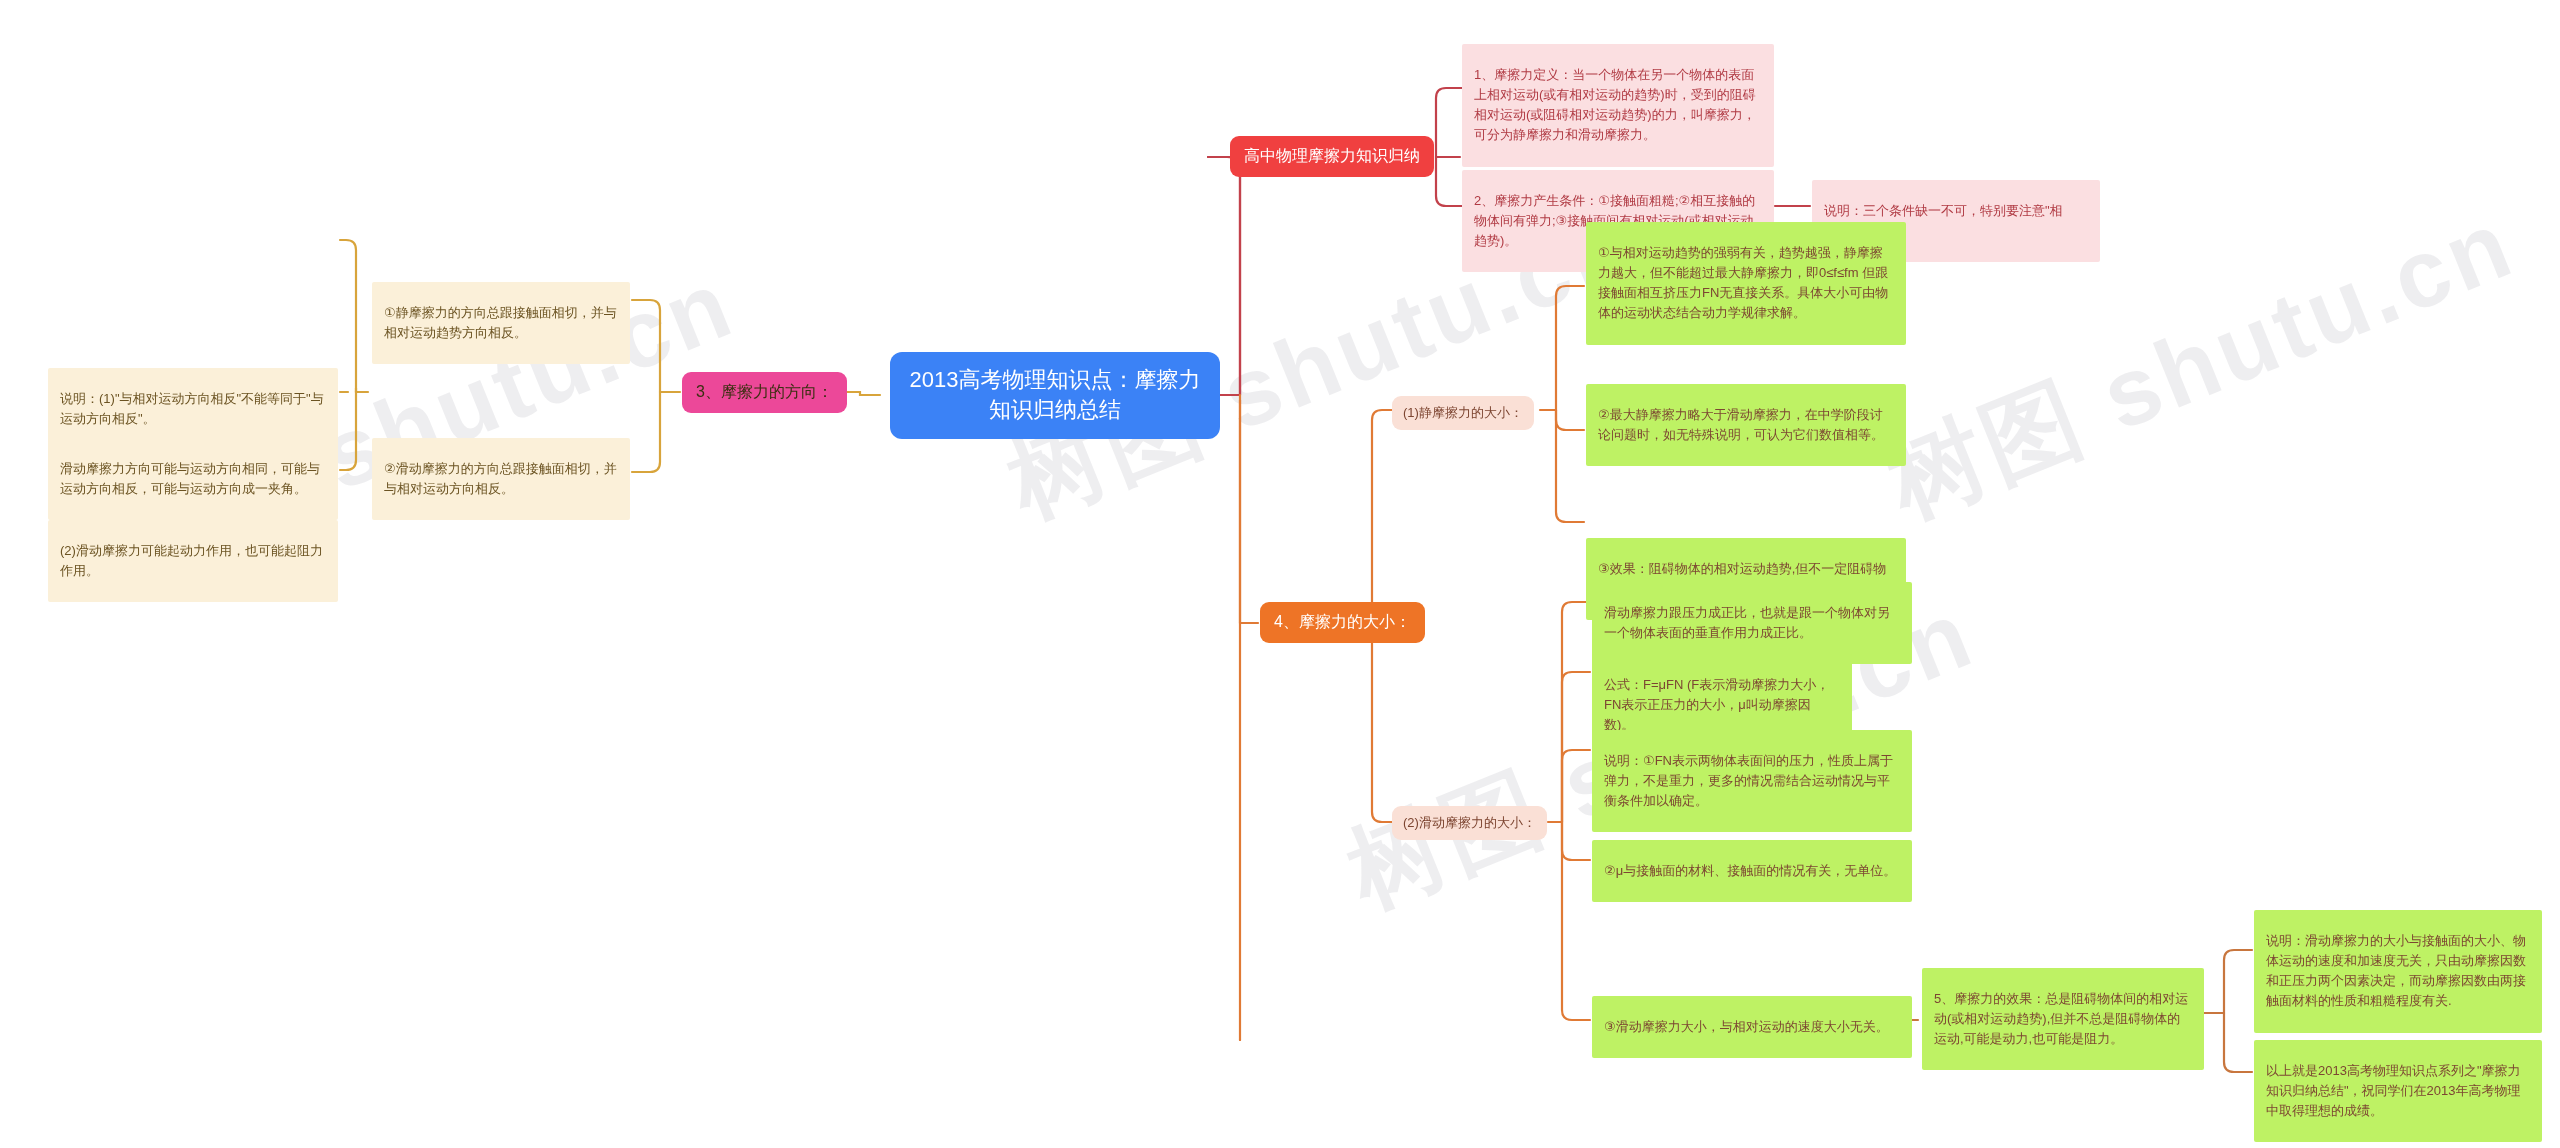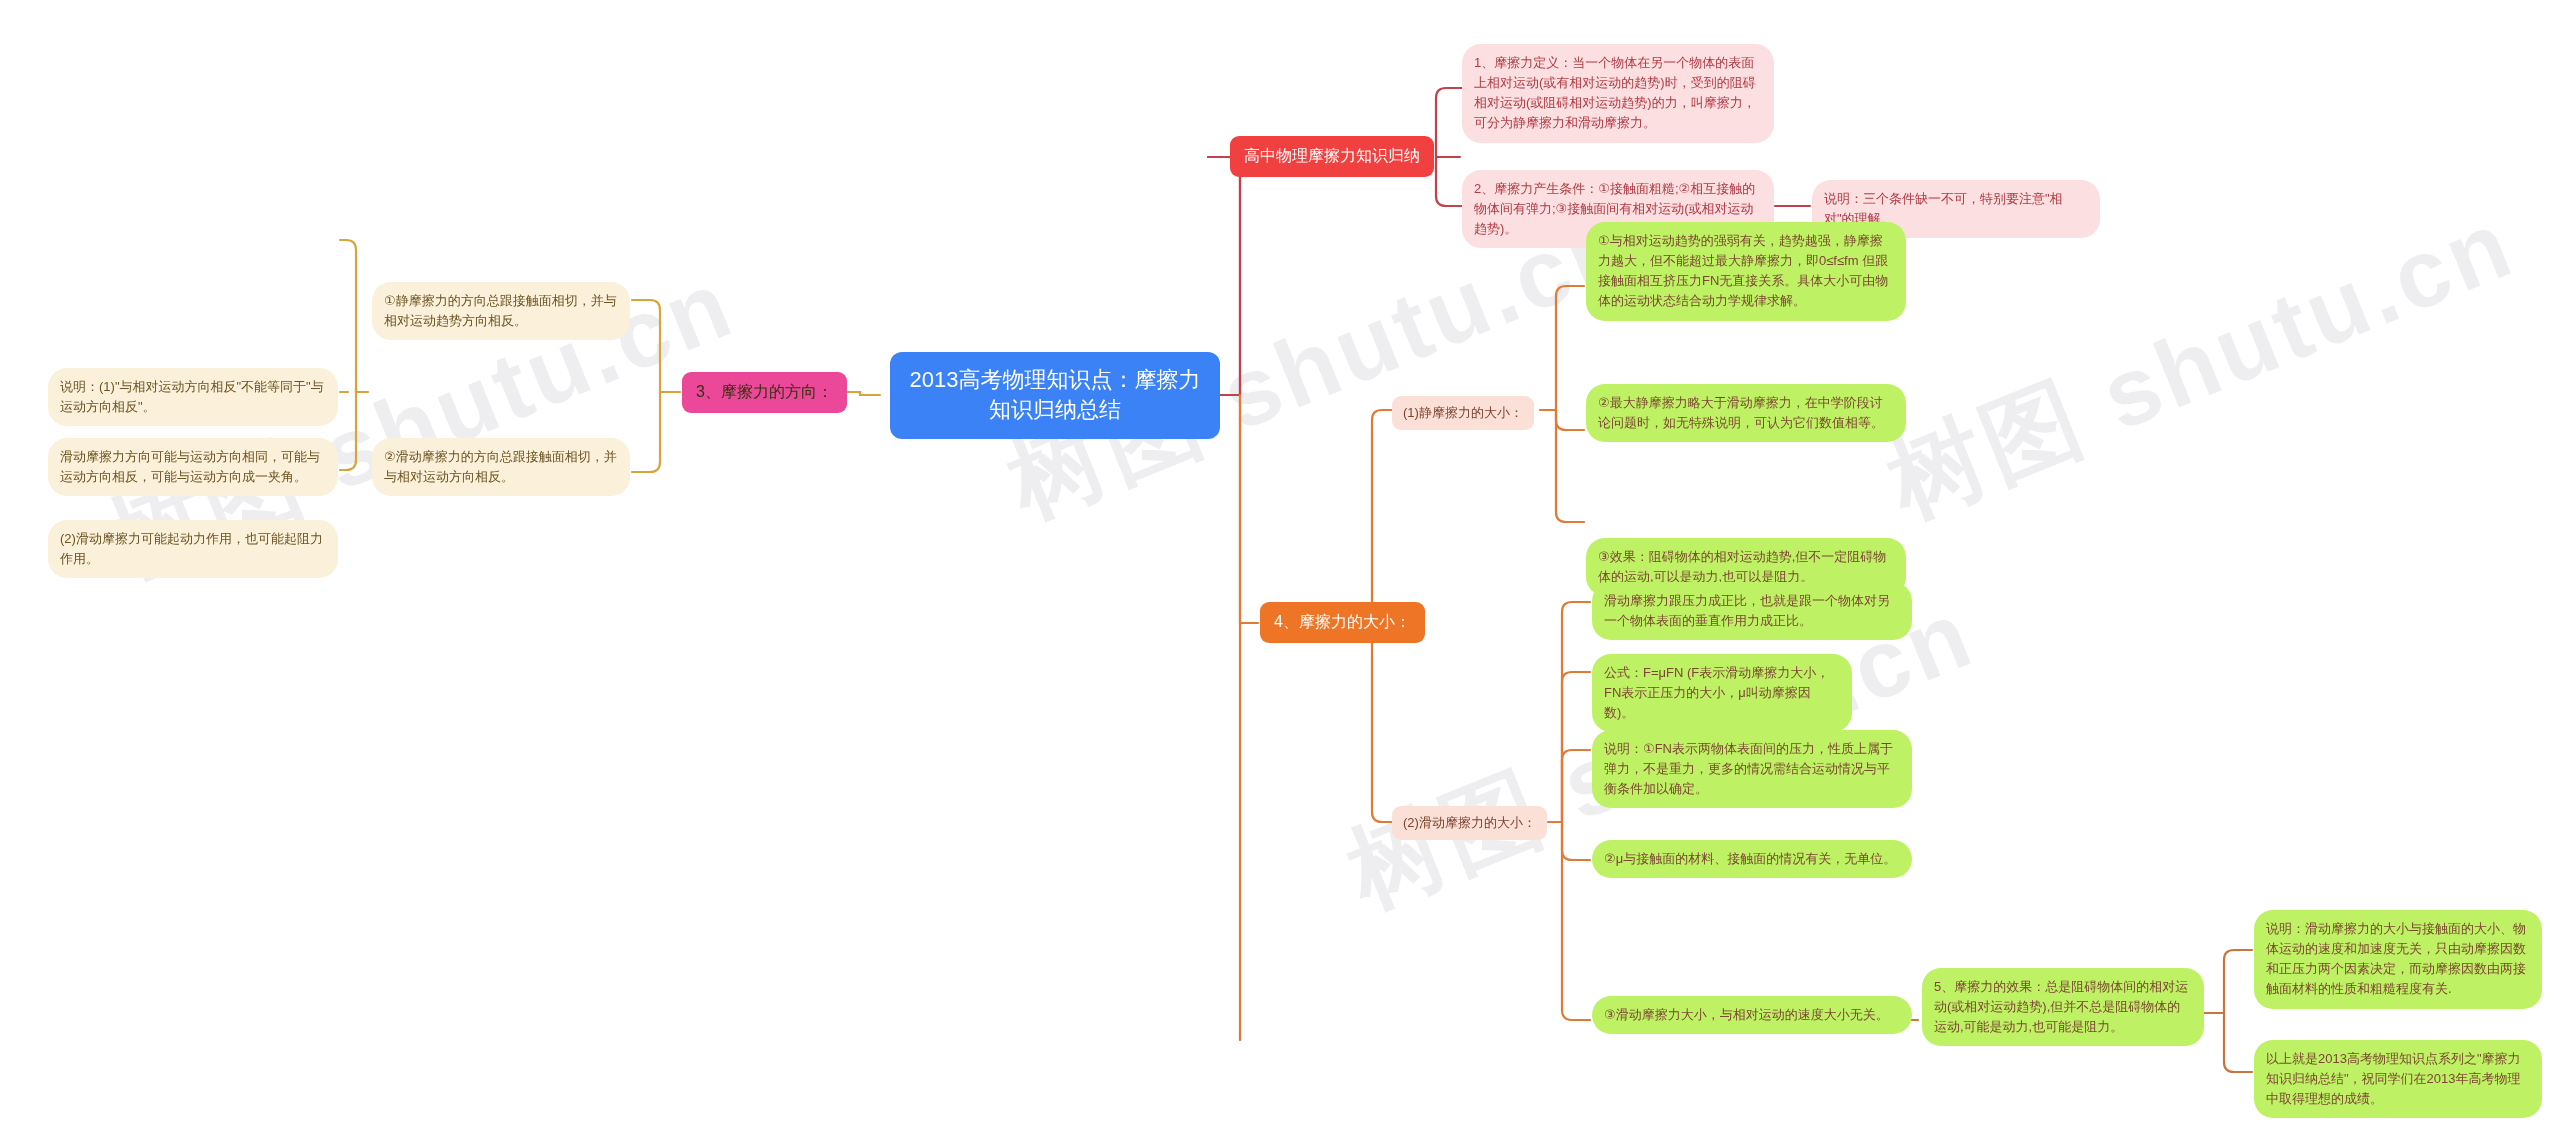--- a/index.html
+++ b/index.html
@@ -27,22 +27,22 @@
   .wm2 { left: 990px; top: 300px; }
   .wm3 { left: 1870px; top: 300px;}
   .wm4 { left: 1330px; top: 690px; }
 
   
   svg.links { position:absolute; left:0; top:0; width:2560px; height:1148px; pointer-events:none; }
 
   
   .node {
     position: absolute;
-    border-radius: 19px;
-    padding: 9px 12px;
+    border-radius: 2px;
+    padding: 21px 12px;
     line-height: 1.55;
     white-space: pre-line;
     font-size: 13px;
   }
   .root {
     background: #3b82f6;
     color: #ffffff;
     border-radius: 12px;
     font-size: 22px;
     line-height: 1.38;

